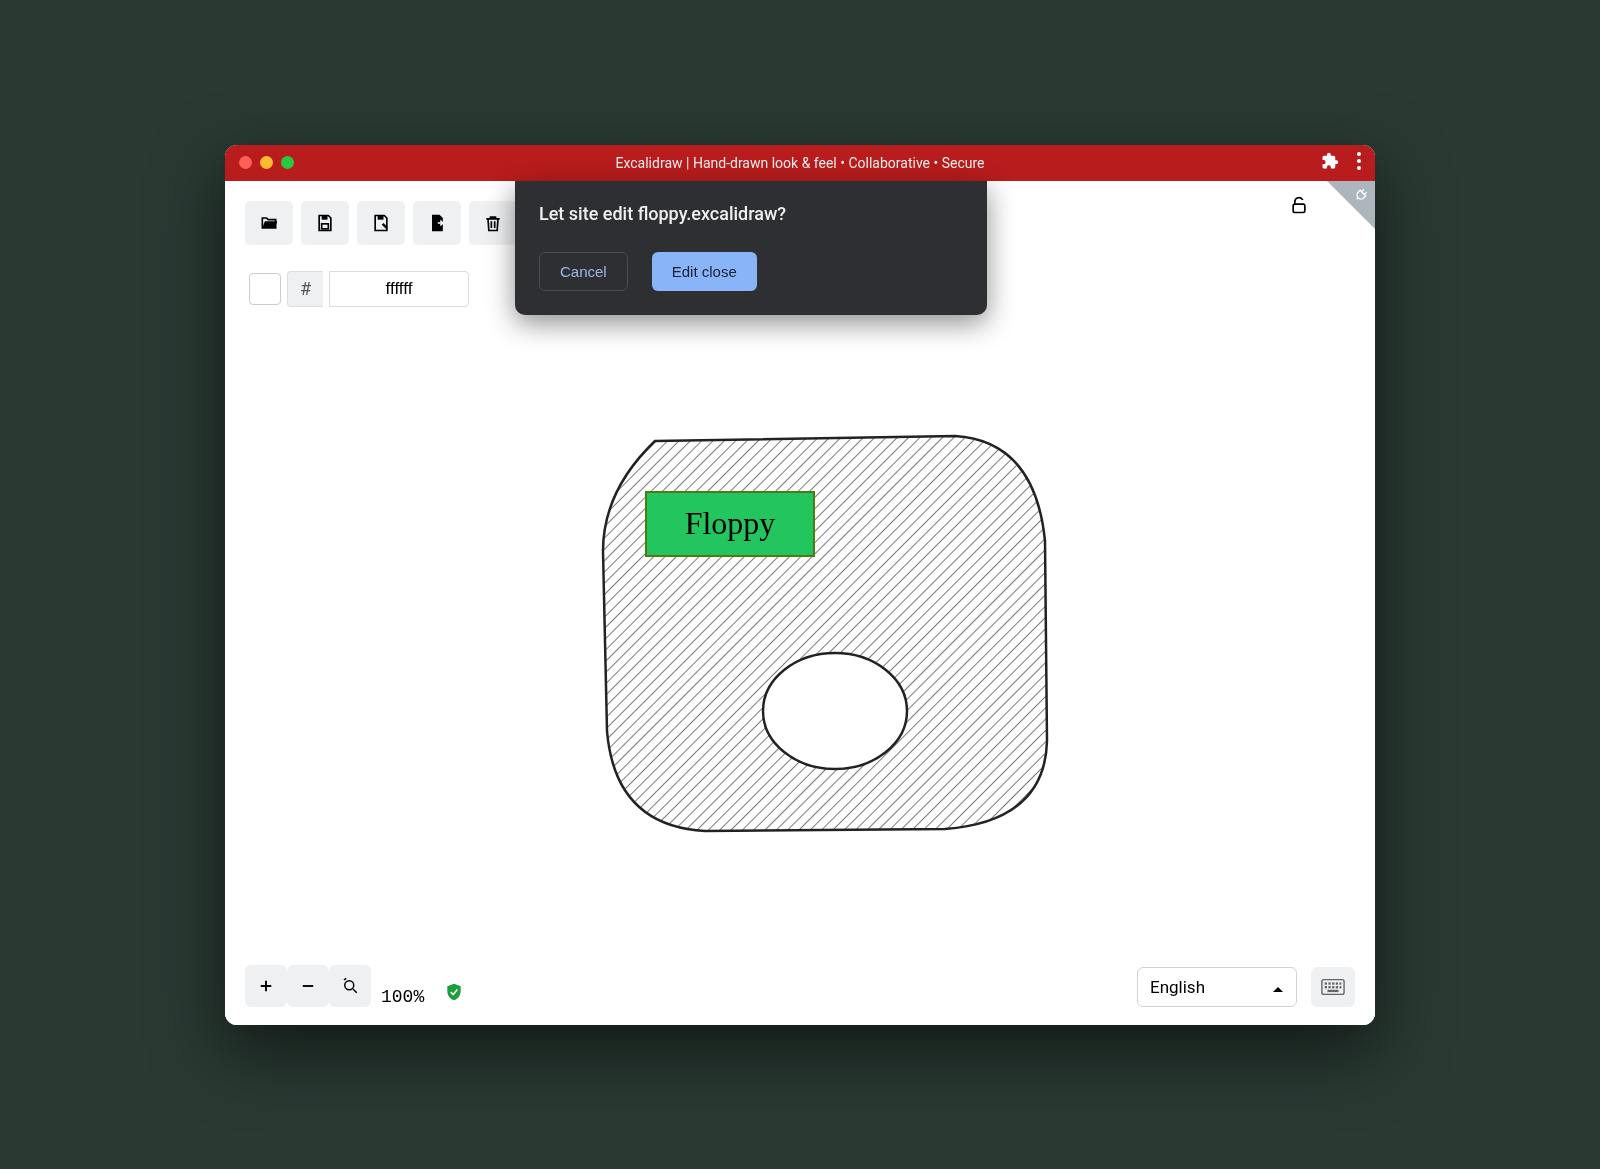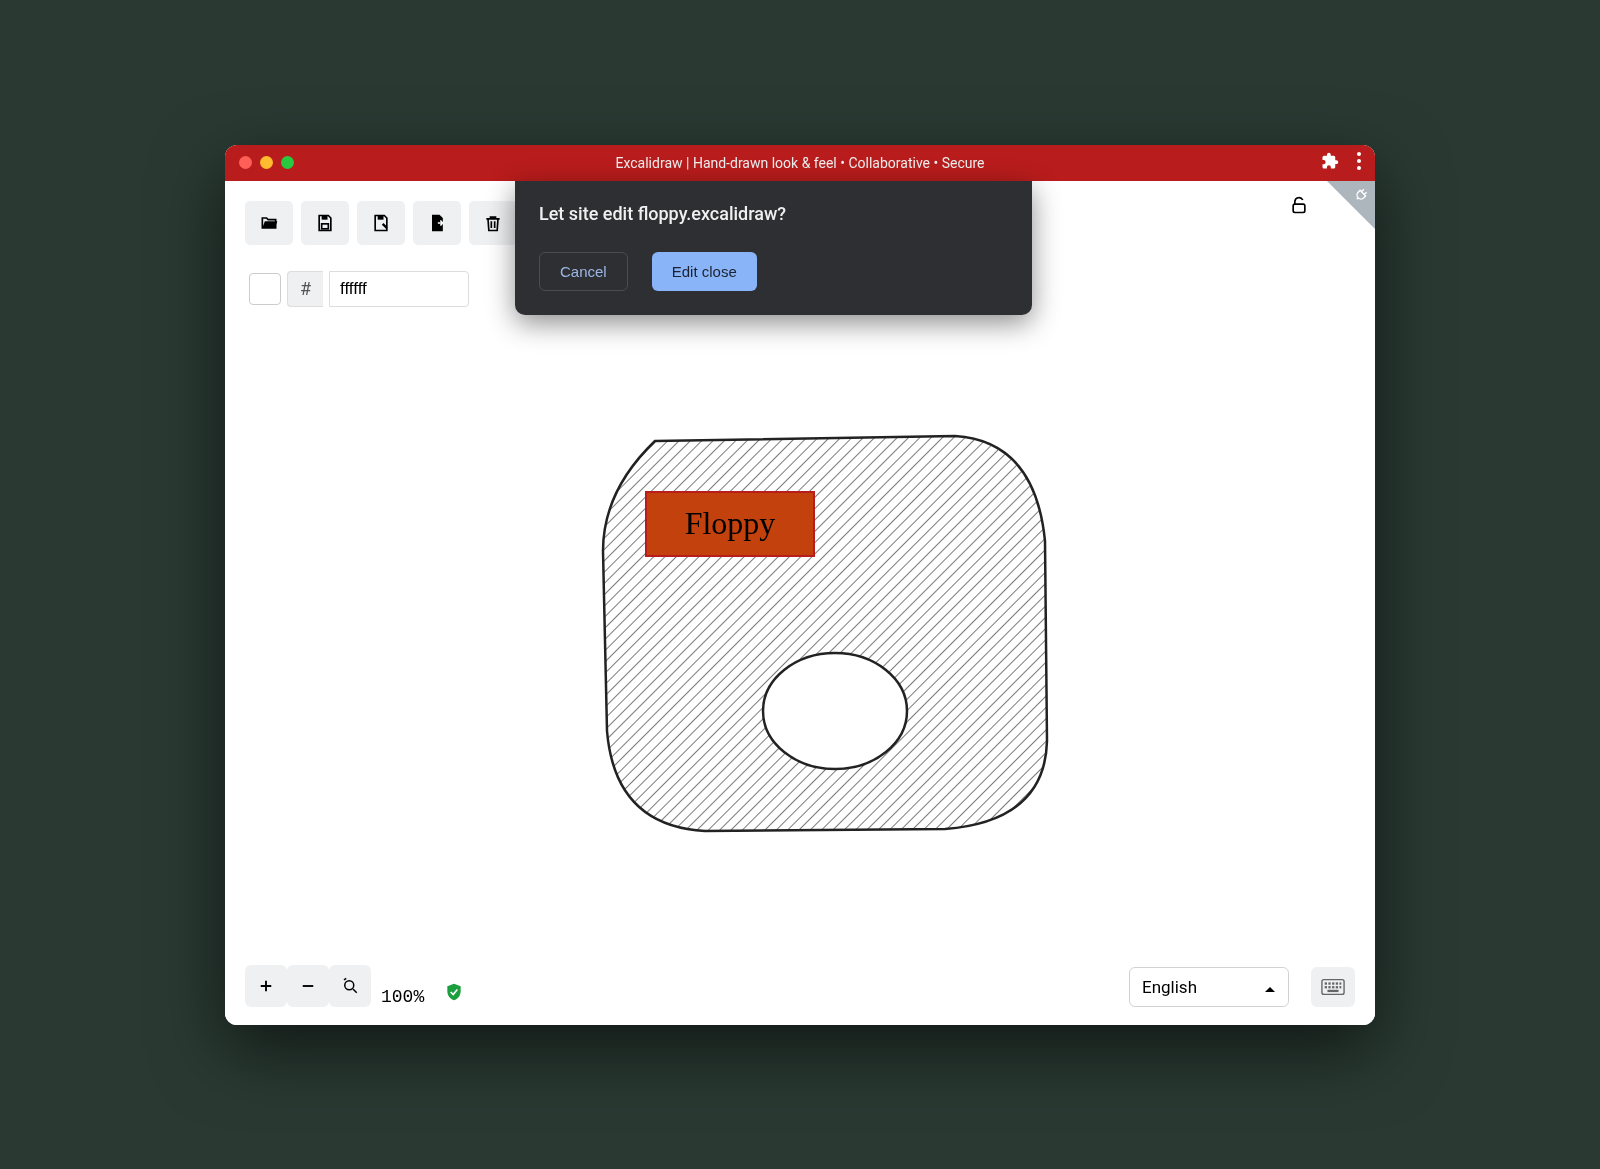--- a/index.html
+++ b/index.html
@@ -65,21 +65,21 @@
   .swatch {
     width:32px; height:32px; border:1px solid #ccc; border-radius:4px; background:#fff;
   }
   .hash {
     width:36px; height:36px; background:#eef0f1; border-radius:4px 0 0 4px;
     display:flex; align-items:center; justify-content:center; font-size:18px; color:#555;
     border:1px solid #ddd; border-right:none;
   }
   .hexinput {
     height:36px; width:140px; border:1px solid #ddd; border-radius:0 4px 4px 0;
-    padding:0 10px; font-size:17px; outline:none;
+    padding:0 10px; font-size:17px; outline:none;text-align:center;
   }
 
   .unlock-corner {
     position:absolute; top:14px; right:66px;
   }
   .unlock-corner svg { width:20px; height:20px; }
 
   .page-curl {
     position:absolute; top:0; right:0;
     width:0; height:0;
@@ -87,40 +87,40 @@
     border-left: 48px solid transparent;
   }
   .page-curl-icon {
     position:absolute; top:6px; right:6px; z-index:2;
   }
   .page-curl-icon svg { width:16px; height:16px; fill:#fff; }
 
   
   .dialog {
     position:absolute; top:0; left:290px;
-    width:517px; background:#2e2f33; color:#e4e4e4;
+    width:472px; background:#2e2f33; color:#e4e4e4;
     border-radius:0 0 10px 10px;
     padding:22px 24px 24px 24px;
     box-shadow: 0 8px 28px rgba(0,0,0,0.45);
     z-index:10;
   }
   .dialog h3 { font-size:18px; font-weight:500; color:#f0f0f0; margin-bottom:12px; }
   .dialog p { font-size:15px; color:#9a9ca0; line-height:1.55; }
   .dialog p .hl { color:#e8e8e8; font-weight:500; }
   .dialog-actions { display:flex; gap:24px; margin-top:28px; }
   .dbtn {
     padding:10px 20px; border-radius:6px; font-size:15px; cursor:pointer; border:none;
   }
   .dbtn.cancel { background:transparent; color:#9cb8e6; border:1px solid #4a4c52; }
   .dbtn.primary { background:#8ab4f8; color:#1b2231; font-weight:500; }
   
   .floppy-label {
     position:absolute; top:310px; left:420px;
     width:170px; height:66px;
-    background:#c2410c; border:2px solid #b91c1c;
+    background:#22c55e; border:2px solid #4d7c0f;
     display:flex; align-items:center; justify-content:center;
     font-family: "Comic Sans MS", "Segoe Script", cursive;
     font-size:32px; color:#000;
     z-index:5;
   }
 
   
   .bottom-left {
     position:absolute; bottom:18px; left:20px;
     display:flex; align-items:flex-end; font-family:Liberation Mono, monospace;
@@ -129,21 +129,21 @@
     width:42px; height:42px; background:#eef0f1; border-radius:6px;
     display:flex; align-items:center; justify-content:center; cursor:pointer;
     font-size:22px;
   }
   .zoom-value { font-size:18px; padding:0 10px; }
   .shield { margin-left:10px; }
   .shield svg { width:20px; height:20px; }
 
   .bottom-right {
     position:absolute; bottom:18px; right:20px;
-    display:flex; align-items:center; gap:22px;
+    display:flex; align-items:center; gap:14px;
   }
   .lang-select {
     width:160px; height:40px; border:1px solid #d0d3d6; border-radius:6px;
     display:flex; align-items:center; justify-content:space-between;
     padding:0 12px; font-size:17px; cursor:pointer; background:#fff;
   }
   .kbd-btn {
     width:44px; height:40px; background:#eef0f1; border-radius:6px;
     display:flex; align-items:center; justify-content:center; cursor:pointer;
   }

